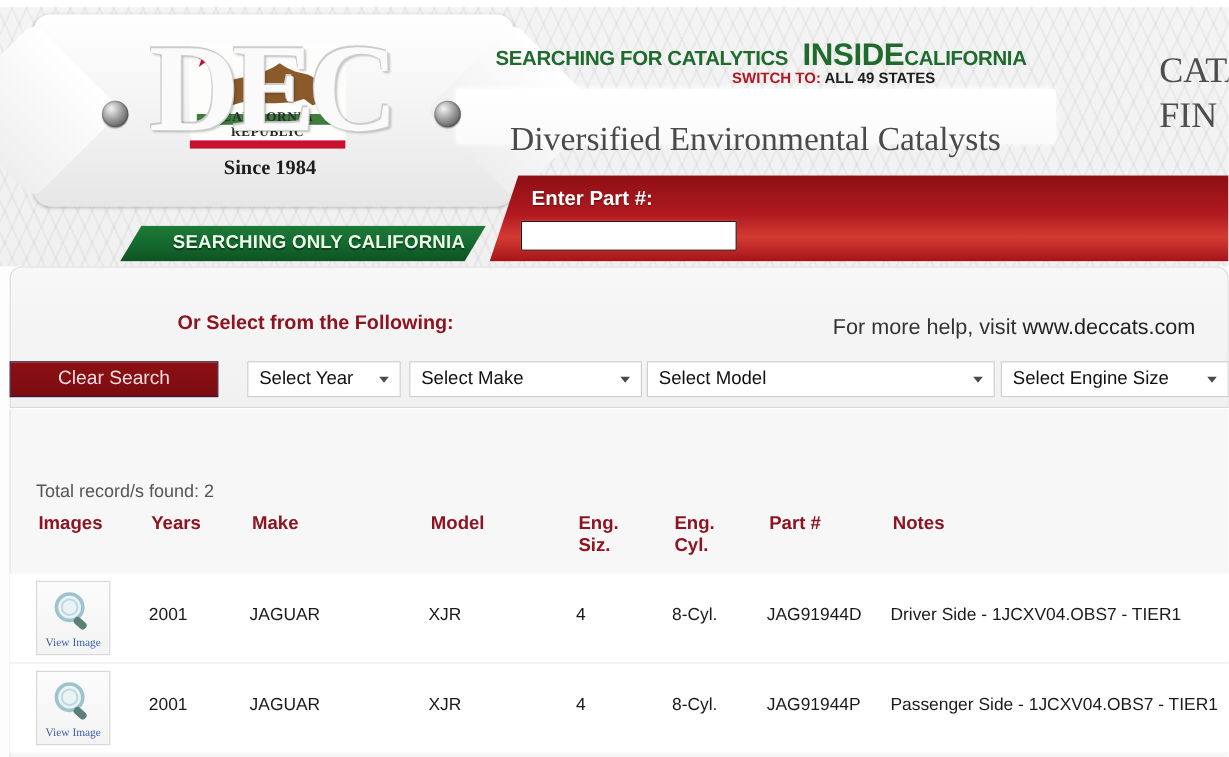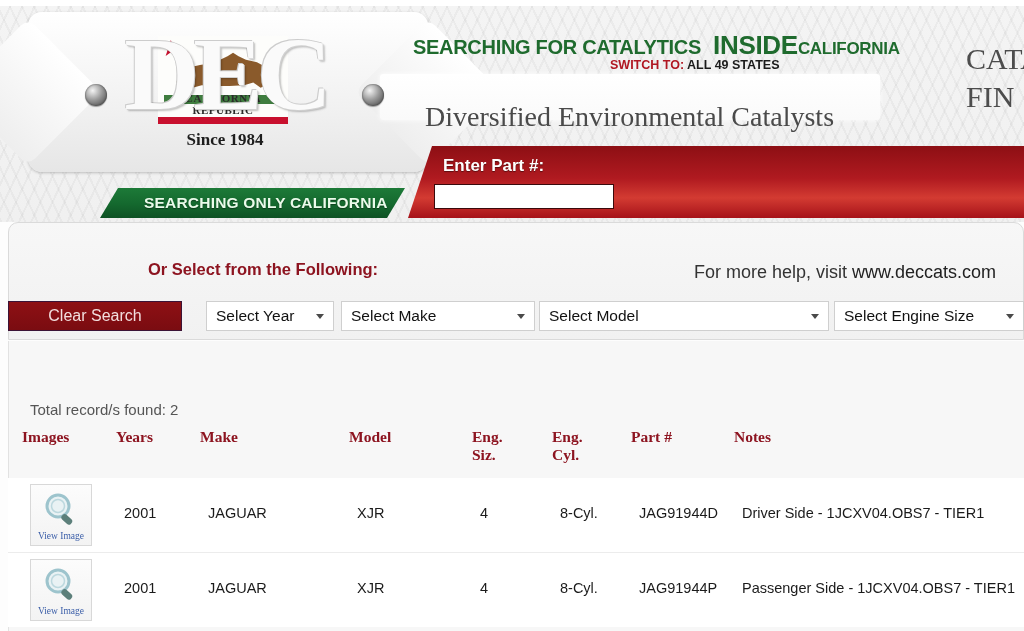--- a/index.html
+++ b/index.html
@@ -76,21 +76,21 @@
   .logo .since{
     position:absolute;left:0;right:0;top:112px;text-align:center;
     font-family:"Liberation Serif",serif;font-weight:700;font-style:normal;font-size:17px;color:#1d1d1d;
   }
 
   
   .tagline{
     position:absolute;left:413px;top:30px;width:470px;
     font-weight:700;font-size:19px;letter-spacing:-.3px;color:#1f6b2e;white-space:nowrap;
   }
-  .tagline .lead{font-size:20px;color:#1f6b2e;}
+  .tagline .lead{font-size:17px;color:#1f6b2e;}
   .tagline .big{font-size:26px;font-weight:700;color:#1f6b2e;margin-left:12px;}
   .tagline .tail{font-size:17px;color:#1f6b2e;}
   .switchline{
     position:absolute;left:610px;top:58px;font-weight:700;font-size:12.5px;white-space:nowrap;
   }
   .switchline .sw{color:#b01722;}
   .switchline .states{color:#1b1b1b;}
 
   .subbrand{
     position:absolute;left:425px;top:82px;
@@ -186,21 +186,21 @@
 
   
   .results{
     position:absolute;left:8px;top:341px;width:1016px;height:290px;
     background:#f7f7f7;border-left:1px solid #e2e2e2;box-sizing:border-box;
   }
   .total{
     position:absolute;left:30px;top:401px;color:#555;font-size:15px;
   }
   .thead{
-    position:absolute;left:0;top:428px;width:972px;height:46px;font-family:Liberation Serif, serif;
+    position:absolute;left:10px;top:428px;width:972px;height:46px;
   }
   .th{
     position:absolute;color:#8d1420;font-weight:700;font-size:15.5px;line-height:18px;top:0;
   }
   .rows{position:absolute;left:8px;top:478px;width:1016px;}
   .row{
     position:relative;height:74px;background:#ffffff;border-top:1px solid #ececec;
   }
   .row:first-child{border-top:none;}
   .cell{position:absolute;top:27px;font-size:14.5px;color:#1b1b1b;white-space:nowrap;}

